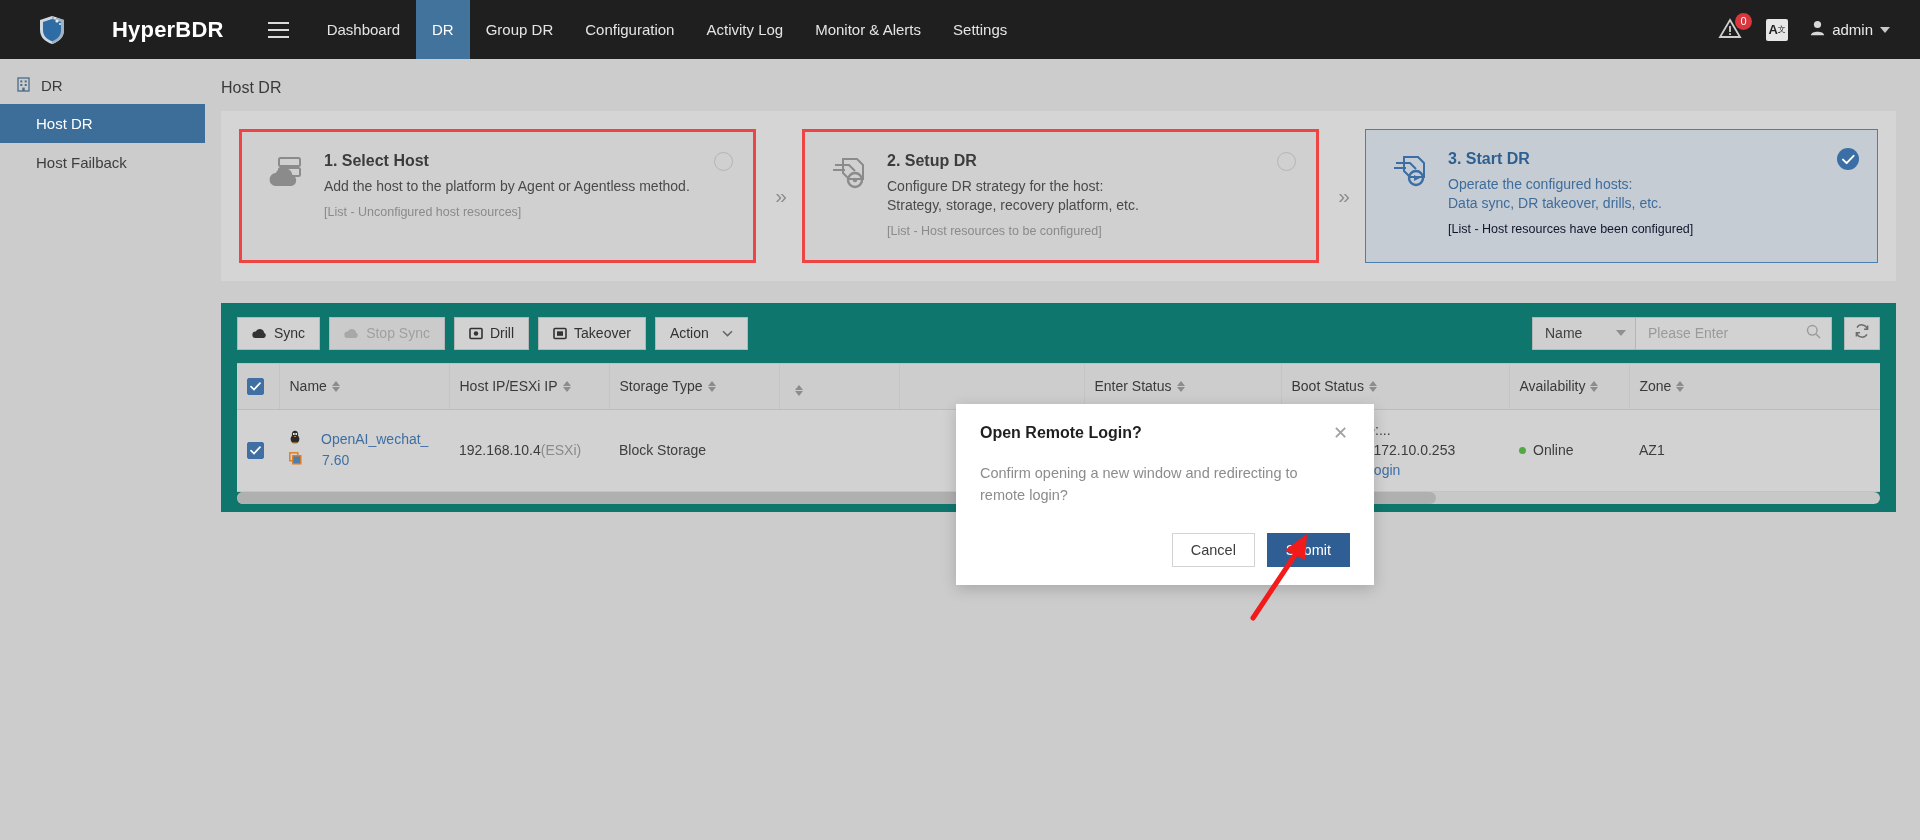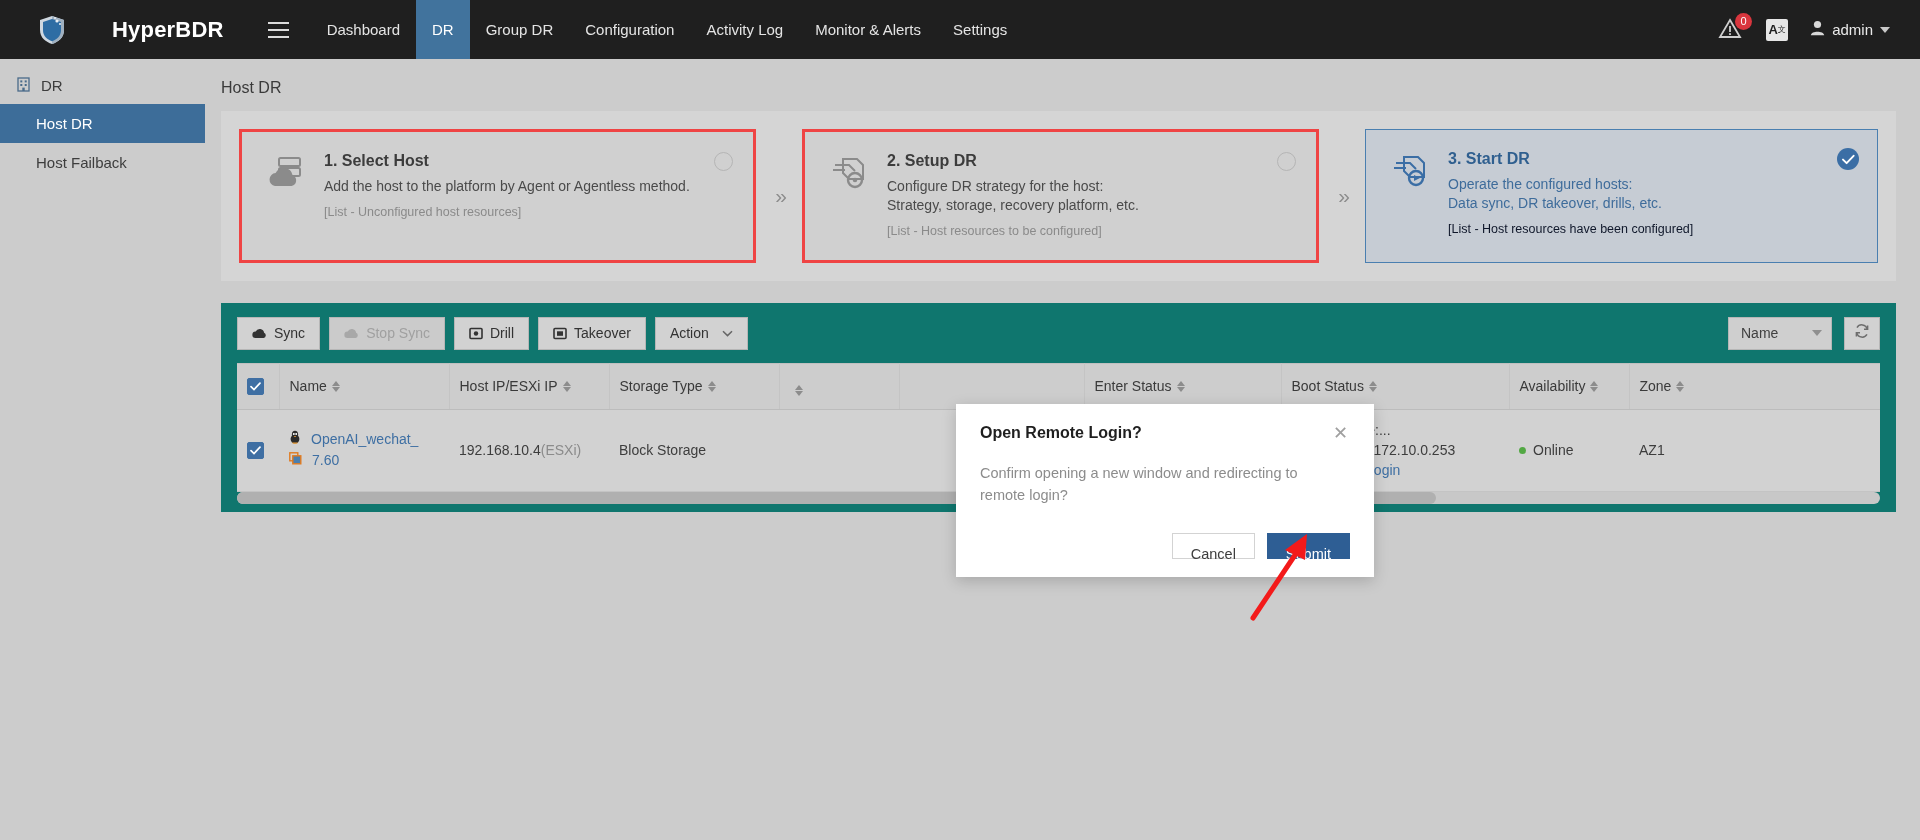--- a/index.html
+++ b/index.html
@@ -246,21 +246,21 @@
     height: 64px;
     background: #d2d2d2;
   }
   .chkbox {
     width: 17px; height: 17px; background: #3f6fa3;
     border: 1px solid #3f6fa3; border-radius: 2px;
     display: inline-flex; align-items: center; justify-content: center;
   }
   .cell-name { line-height: 1.5; }
   .cell-name .row1, .cell-name .row2 {
-    display: flex; align-items: center; gap: 10px;
+    display: flex; align-items: center; gap: 20px;
   }
   .link { color: #3e6fa3; cursor: pointer; }
   .muted { color: #8b8b8b; }
   .status-line { display: flex; align-items: flex-start; gap: 7px; }
   .dot {
     width: 7px; height: 7px; border-radius: 50%;
     background: #52a843; flex: none; margin-top: 6px;
   }
   .stack { line-height: 1.45; }
 
@@ -288,21 +288,21 @@
     font-size: 18px; color: #a0a0a0; cursor: pointer; line-height: 1;
     padding: 0 2px;
   }
   .modal-body {
     font-size: 14.5px; color: #8c8c8c; line-height: 1.55;
     margin-top: 20px; margin-bottom: 26px;
     max-width: 340px;
   }
   .modal-foot { display: flex; justify-content: flex-end; gap: 12px; }
   .mbtn {
-    height: 16px; padding: 12px 18px; font-size: 14.5px; cursor: pointer;
+    height: 34px; padding: 2px 18px; font-size: 14.5px; cursor: pointer;
     font-family: "Liberation Sans", sans-serif;
   }
   .mbtn.cancel { background: #fff; border: 1px solid #d3d3d3; color: #3d3d3d; }
   .mbtn.submit { background: #2e5e94; border: 1px solid #2e5e94; color: #fff; }
 
   
   .arrow { position: absolute; left: 1040px; top: 455px; pointer-events: none; }
 </style>
 </head>
 <body>
@@ -498,20 +498,29 @@
             <svg width="11" height="7" viewBox="0 0 11 7">
                 <path d="M1 1.3 L5.5 5.6 L10 1.3" fill="none" stroke="#666" stroke-width="1.5"></path>
               </svg>
           </span>
         </div>
 
         <div class="toolbar-right">
           <div class="select-box">
             <span>Name</span>
             <span class="sel-caret"></span>
+          </div>
+          <div class="search-box">
+            <span class="ph">Please Enter</span>
+            <span>
+              <svg width="15" height="15" viewBox="0 0 15 15">
+                  <circle cx="6.3" cy="6.3" r="4.8" fill="none" stroke="#9a9a9a" stroke-width="1.4"></circle>
+                  <path d="M10 10 L14 14" stroke="#9a9a9a" stroke-width="1.4"></path>
+                </svg>
+            </span>
           </div>
           <div class="refresh-btn">
             <span>
               <svg width="16" height="16" viewBox="0 0 16 16">
                 <path d="M13.2 6 A5.6 5.6 0 0 0 3 4.6" fill="none" stroke="#6d6d6d" stroke-width="1.5"></path>
                 <path d="M2.8 10 A5.6 5.6 0 0 0 13 11.4" fill="none" stroke="#6d6d6d" stroke-width="1.5"></path>
                 <path d="M13.6 2.6 L13.6 6.2 L10 6.2" fill="none" stroke="#6d6d6d" stroke-width="1.5"></path>
                 <path d="M2.4 13.4 L2.4 9.8 L6 9.8" fill="none" stroke="#6d6d6d" stroke-width="1.5"></path>
               </svg>
             </span>

